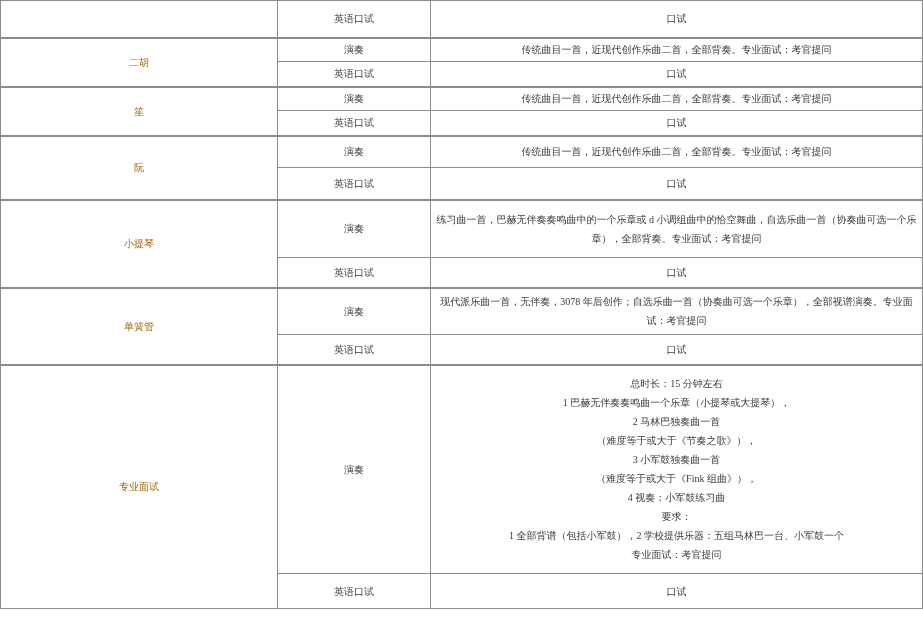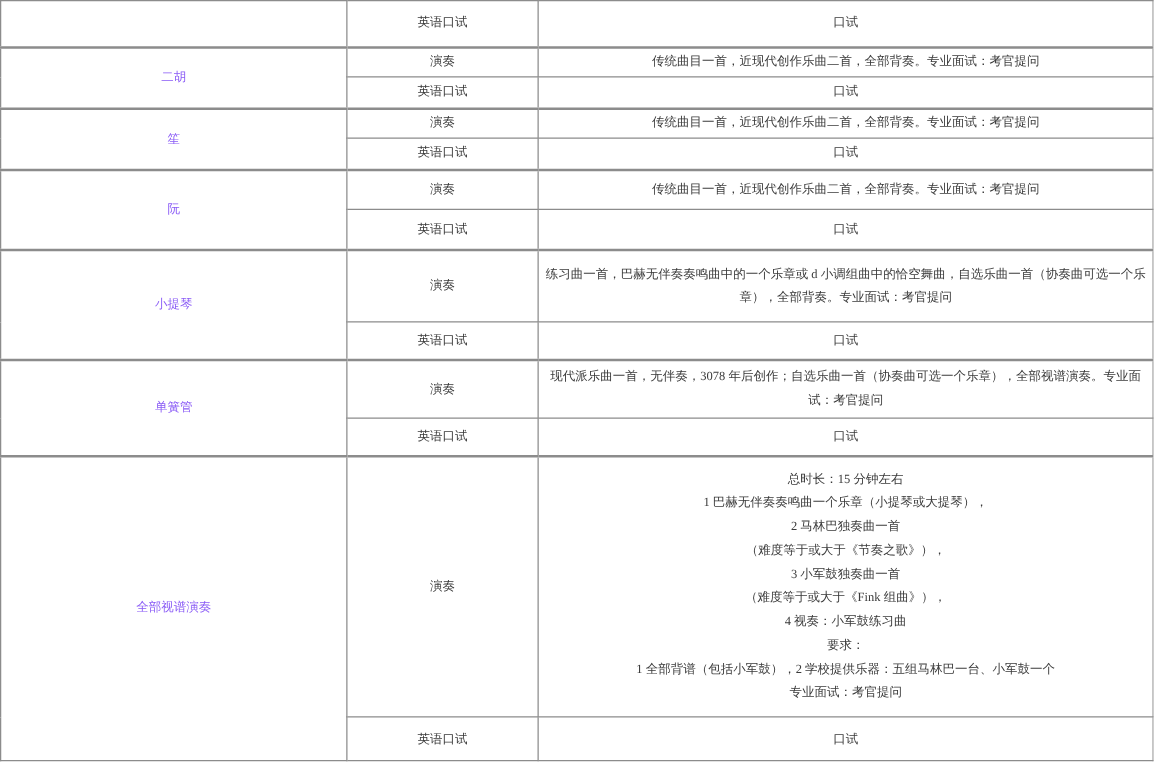--- a/index.html
+++ b/index.html
@@ -24,21 +24,21 @@
   }
   table.req-table td {
     border: 1px solid #8c8c8c;
     text-align: center;
     vertical-align: middle;
     padding: 1px 4px;
     overflow: hidden;
   }
   tr.sec-start td { border-top: 2px solid #8c8c8c; }
   td.inst { color: #7289c4; }
-  td.inst .inst-link { color: #8b5cf6; text-decoration: none; cursor: pointer; }
+  td.inst .inst-link { color: #a16207; text-decoration: none; cursor: pointer; }
   td.req.pre { white-space: pre-line; }
   
   tr.h37 { height: 37px; }
   tr.h24 { height: 24px; }
   tr.h25 { height: 25px; }
   tr.h32 { height: 32px; }
   tr.h58 { height: 58px; }
   tr.h30 { height: 30px; }
   tr.h47 { height: 47px; }
   tr.h209 { height: 209px; }
@@ -117,21 +117,21 @@
         <td class="exam">演奏</td>
         <td class="req">现代派乐曲一首，无伴奏，3078 年后创作；自选乐曲一首（协奏曲可选一个乐章），全部视谱演奏。专业面试：考官提问</td>
       </tr>
       <tr class="h30">
         <td class="exam">英语口试</td>
         <td class="req">口试</td>
       </tr>
 
       <tr class="sec-start h209">
         <td class="inst" rowspan="2">
-          <span class="inst-link">全部视谱演奏</span>
+          <span class="inst-link">专业面试</span>
         </td>
         <td class="exam">演奏</td>
         <td class="req pre">总时长：15 分钟左右
 1 巴赫无伴奏奏鸣曲一个乐章（小提琴或大提琴），
 2 马林巴独奏曲一首
 （难度等于或大于《节奏之歌》），
 3 小军鼓独奏曲一首
 （难度等于或大于《Fink 组曲》），
 4 视奏：小军鼓练习曲
 要求：

